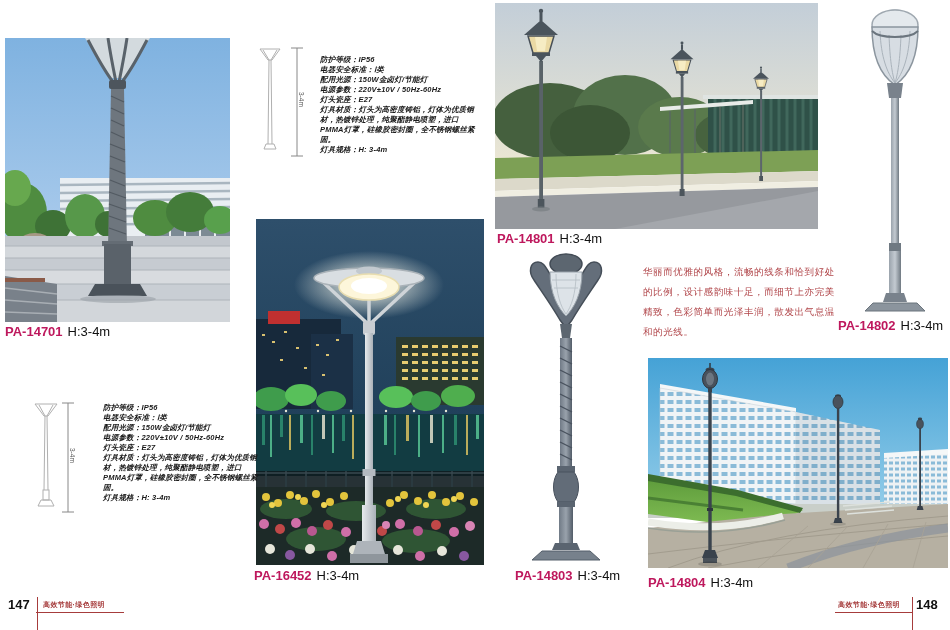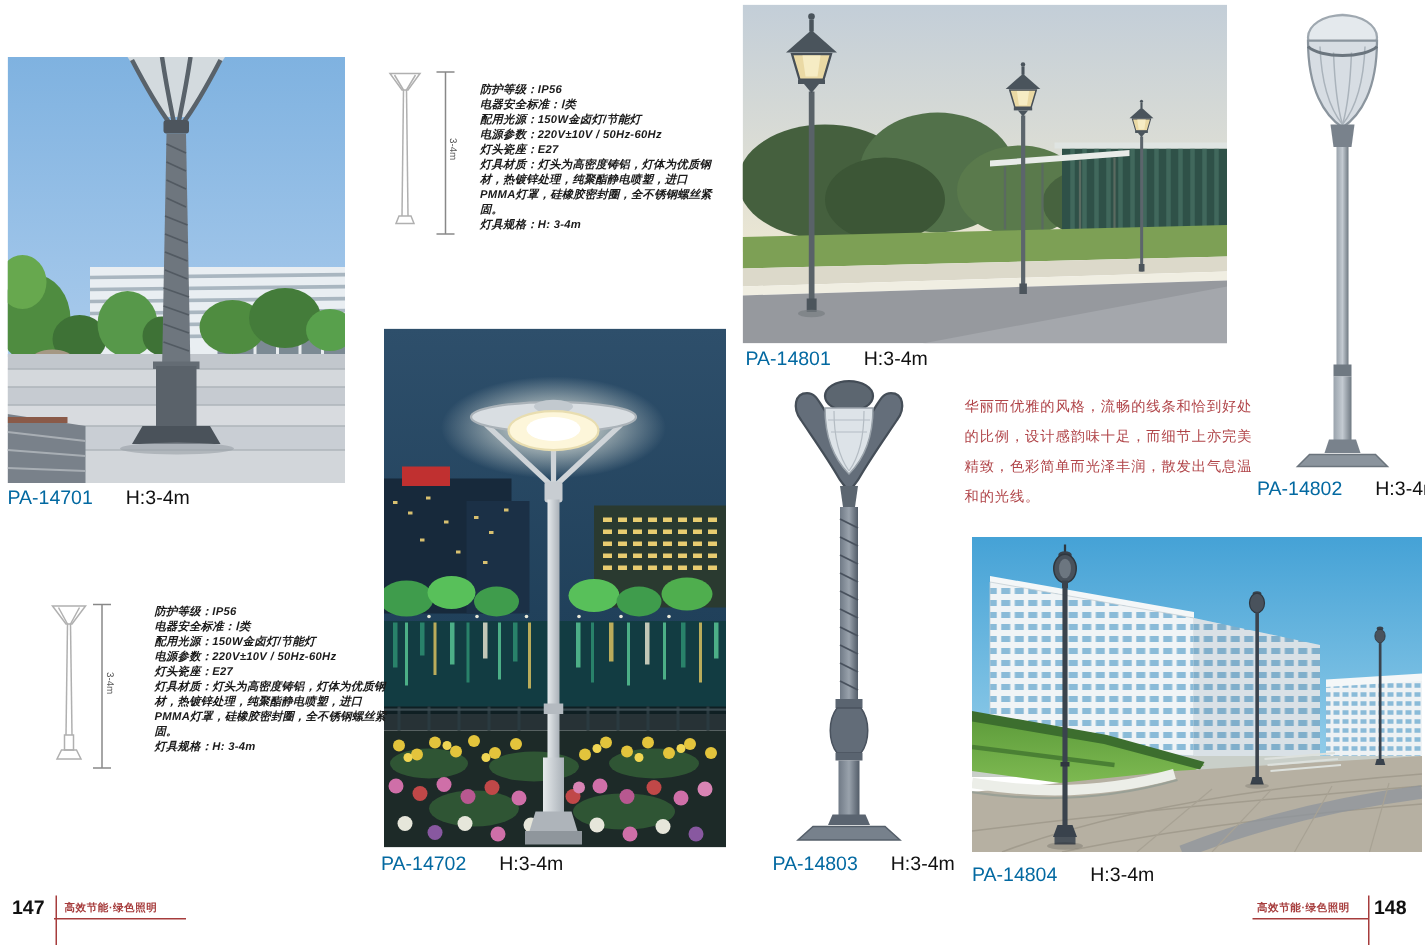--- a/index.html
+++ b/index.html
@@ -1,22 +1,22 @@
 <!DOCTYPE html>
 <html><head>
 <meta charset="utf-8">
 <style>
   html,body{margin:0;padding:0;}
   body{width:950px;height:630px;background:#ffffff;font-family:"Liberation Sans",sans-serif;position:relative;overflow:hidden;}
   #page{position:absolute;inset:0;background:#ffffff;}
   .abs{position:absolute;}
   .photo{position:absolute;overflow:hidden;}
   .plabel{position:absolute;white-space:nowrap;font-size:13px;}
-  .plabel .model{color:#0369a1;font-weight:normal;}
-  .plabel .height{color:#111111;margin-left:22px;font-weight:normal;}
+  .plabel .model{color:#be185d;font-weight:bold;}
+  .plabel .height{color:#111111;margin-left:5px;font-weight:normal;}
   .spec{position:absolute;font-size:7.5px;line-height:10px;color:#1a1a1a;font-weight:bold;letter-spacing:.2px;}
   .spec .spec-line{margin:0;font-style:italic;}
   .desc{position:absolute;font-size:9.5px;line-height:20px;color:#b04448;font-weight:normal;letter-spacing:.6px;}
   .pagenum{position:absolute;font-size:13px;font-weight:bold;color:#111;}
   .slogan{position:absolute;font-size:7px;color:#a63c3c;font-weight:bold;letter-spacing:.4px;}
   .red-underline{position:absolute;height:1px;background:#a63c3c;}
   .red-vline{position:absolute;width:1px;background:#a63c3c;}
   .dim-label{position:absolute;font-size:6.5px;color:#555;transform:rotate(90deg);transform-origin:left top;white-space:nowrap;}
   svg{display:block;}
 </style>
@@ -491,21 +491,21 @@
           <rect x="109" y="114" width="8" height="206" fill="url(#poleL)"></rect>
           <rect x="106.5" y="250" width="13" height="7" fill="#b4bac0"></rect>
           <rect x="106" y="286" width="14" height="38" fill="url(#poleL)"></rect>
           <polygon points="101,322 125,322 129,335 97,335" fill="#aeb4ba"></polygon>
           <rect x="94" y="335" width="38" height="9" fill="#8f969c"></rect>
         </g>
       </g>
     </svg>
   </div>
   <div class="plabel" style="left:254px;top:568px;">
-    <span class="model">PA-14702</span><span class="height">H:3-4m</span>
+    <span class="model">PA-16452</span><span class="height">H:3-4m</span>
   </div>
 
   <div class="photo" style="left:508px;top:250px;width:130px;height:315px;">
     <svg width="130" height="315" viewBox="0 0 130 315">
       <defs>
         <linearGradient id="poleg3" x1="0" y1="0" x2="1" y2="0">
           <stop offset="0" stop-color="#707a86"></stop>
             <stop offset="0.5" stop-color="#99a2ac"></stop>
             <stop offset="1" stop-color="#525c68"></stop>
         </linearGradient>

